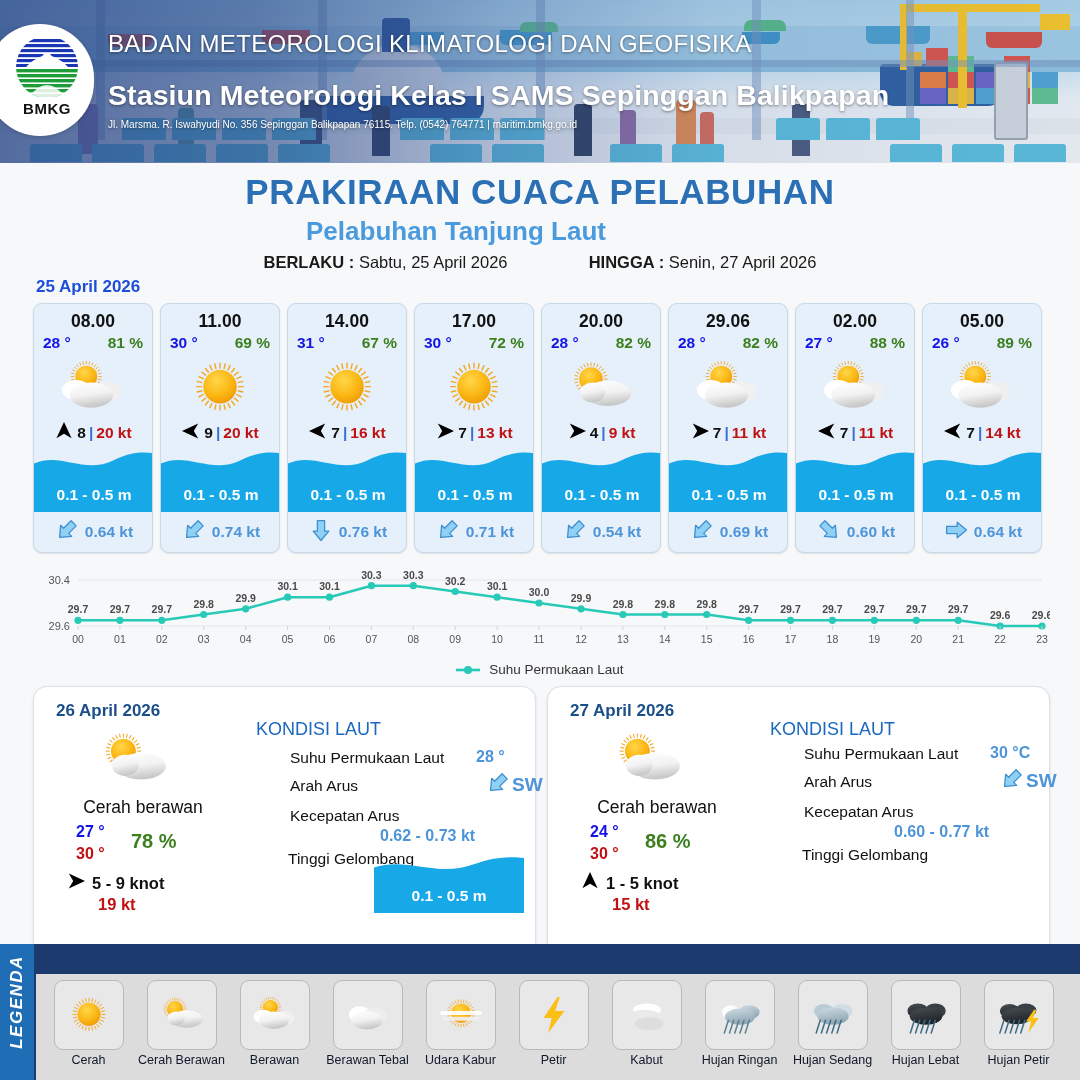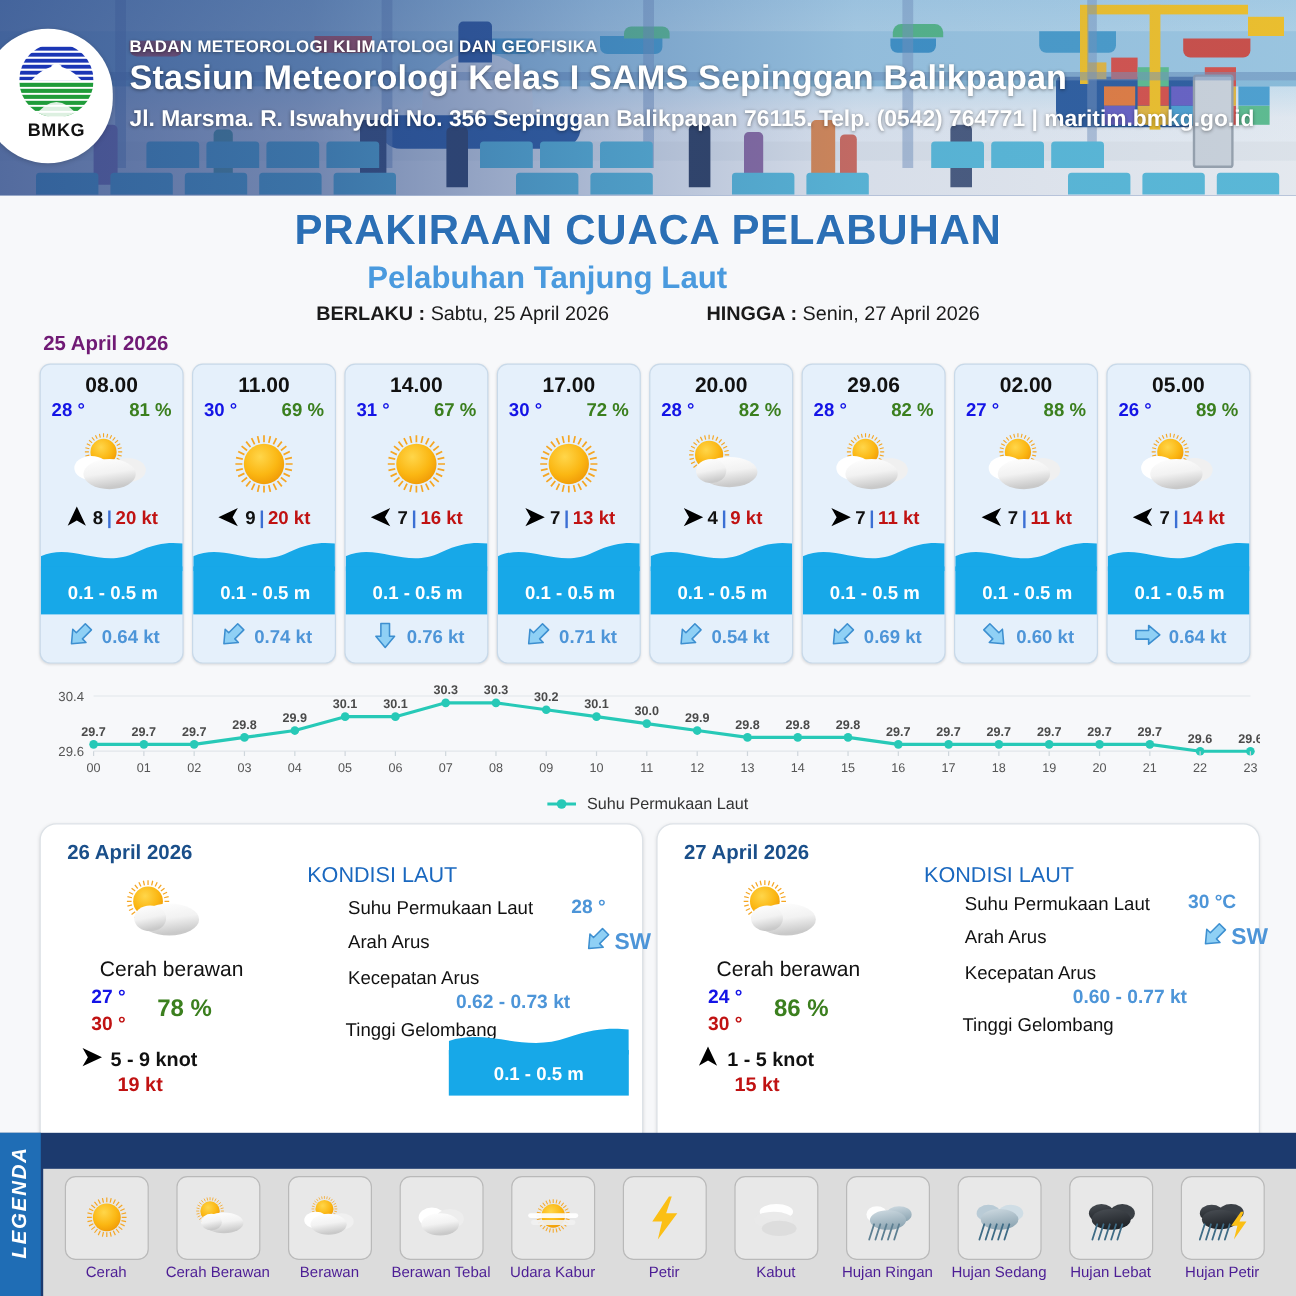--- a/index.html
+++ b/index.html
@@ -27,34 +27,34 @@
   .person { position:absolute; border-radius:4px 4px 0 0; }
   .hdr-tint { position:absolute; inset:0; background:linear-gradient(90deg,
       rgba(40,70,135,.78) 0%, rgba(40,70,135,.62) 24%, rgba(48,82,150,.34) 46%,
       rgba(60,95,165,.12) 66%, rgba(70,105,175,.05) 100%); }
   .logo-pill { position:absolute; left:-14px; top:24px; width:108px; height:112px;
     background:#fff; border-radius:56px; box-shadow:0 1px 4px rgba(0,0,0,.18); }
   .logo-wrap { position:absolute; left:14px; top:34px; width:66px; height:66px; }
   .bmkg-text { position:absolute; left:14px; top:100px; width:66px; text-align:center;
     font-size:15px; font-weight:bold; color:#111; letter-spacing:.5px; }
   .hdr-text { position:absolute; left:108px; top:30px; color:#fff; text-shadow:0 1px 3px rgba(0,0,0,.45); }
-  .hdr-l1 { font-size:14px; font-weight:bold; letter-spacing:.35px; }
-  .hdr-l2 { font-size:28.5px; font-weight:bold; margin-top:3px; letter-spacing:.1px; }
-  .hdr-l3 { font-size:19px; margin-top:7px; font-weight:700; }
+  .hdr-l1 { font-size:24px; font-weight:normal; letter-spacing:.35px; }
+  .hdr-l2 { font-size:28.5px; font-weight:bold; margin-top:21px; letter-spacing:.1px; }
+  .hdr-l3 { font-size:10px; margin-top:7px; font-weight:400; }
 
   
   .title1 { position:absolute; top:172px; width:1080px; text-align:center;
     font-size:35px; font-weight:bold; color:#2b6fb5; letter-spacing:.6px;
     text-shadow:1px 1px 1px rgba(255,255,255,.9); }
   .title2 { position:absolute; top:216px; width:912px; text-align:center;
     font-size:26px; font-weight:bold; color:#4a9ade; }
   .valid-row { position:absolute; top:253px; width:1080px; text-align:center; font-size:16.5px; color:#1a1a1a; }
   .valid-row b { font-weight:bold; }
   .valid-gap { display:inline-block; width:72px; }
-  .date-label { position:absolute; left:36px; top:277px; font-size:17px; font-weight:bold; color:#701a75; }
+  .date-label { position:absolute; left:36px; top:277px; font-size:17px; font-weight:bold; color:#1d4ed8; }
 
   
   .cards { position:absolute; left:33px; top:303px; width:1014px; height:250px; display:flex; gap:0; }
   .card { width:120px; margin-right:7px; height:250px; background:#e5f0fb;
     border:1px solid #c8d9e9; border-radius:9px; position:relative; overflow:hidden;
     box-shadow:0 1px 2px rgba(0,0,0,.10); }
   .card:last-child { margin-right:0; }
   .c-time { text-align:center; font-size:17.5px; font-weight:bold; color:#111; margin-top:7px; }
   .c-th { display:flex; justify-content:space-between; padding:2px 9px 0 9px; font-size:15.5px; font-weight:bold; }
   .c-temp { color:#1414e6; }
@@ -103,21 +103,21 @@
   .leg-side { position:absolute; left:0; top:0; width:34px; height:136px; background:#1f6db5; }
   .leg-side span { position:absolute; left:-33px; top:48px; width:100px; text-align:center;
     color:#fff; font-size:17px; font-weight:bold; font-style:italic; letter-spacing:1.5px;
     transform:rotate(-90deg); }
   .leg-note { position:absolute; left:42px; top:10px; color:#fff; font-size:13.2px; font-style:italic; }
   .leg-strip { position:absolute; left:36px; top:30px; width:1044px; height:106px;
     background:#dcdcdc; display:flex; padding:6px 4px 0 6px; }
   .leg-item { width:93px; display:flex; flex-direction:column; align-items:center; }
   .leg-box { width:70px; height:70px; background:#e8e8e8; border:1px solid #b9b9b9;
     border-radius:9px; display:flex; align-items:center; justify-content:center; }
-  .leg-cap { font-size:12.5px; color:#4c1d95; margin-top:4px; text-align:left; line-height:1.1; }
+  .leg-cap { font-size:12.5px; color:#0f172a; margin-top:4px; text-align:left; line-height:1.1; }
 </style>
 </head>
 <body>
 
 <div class="header">
   <div class="hdr-sky">
     <div class="sea"></div>
     <div class="sea2"></div>
     <div class="quay"></div>
     <div class="ground"></div>

